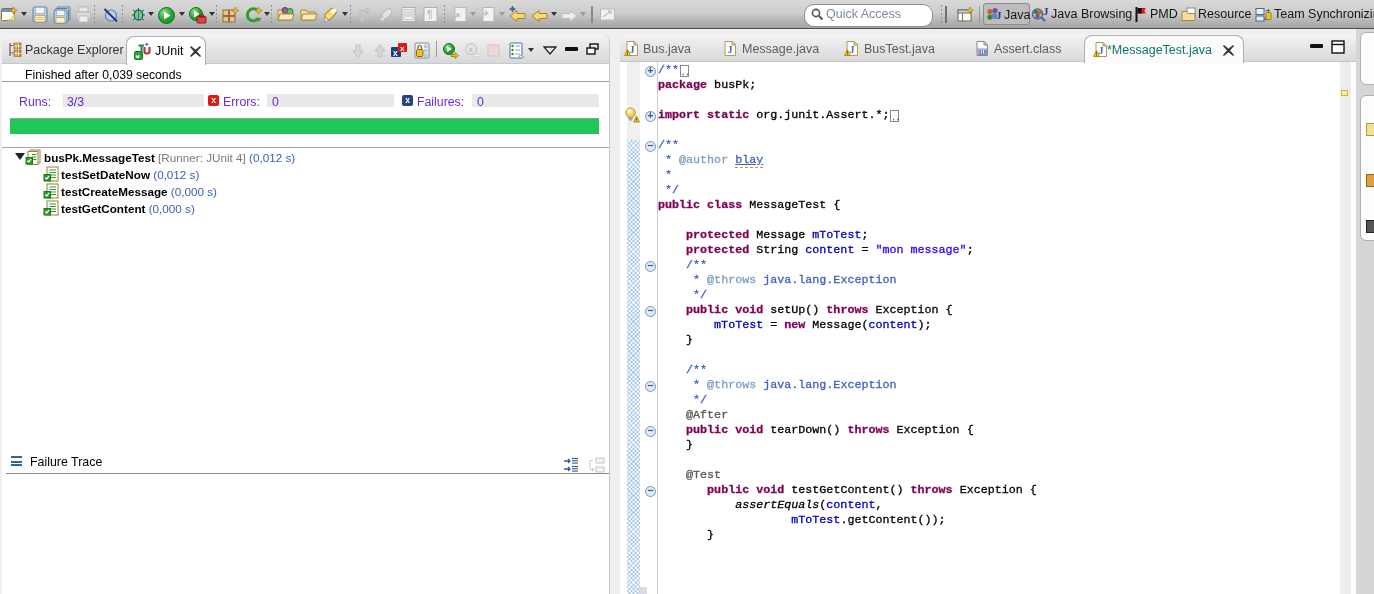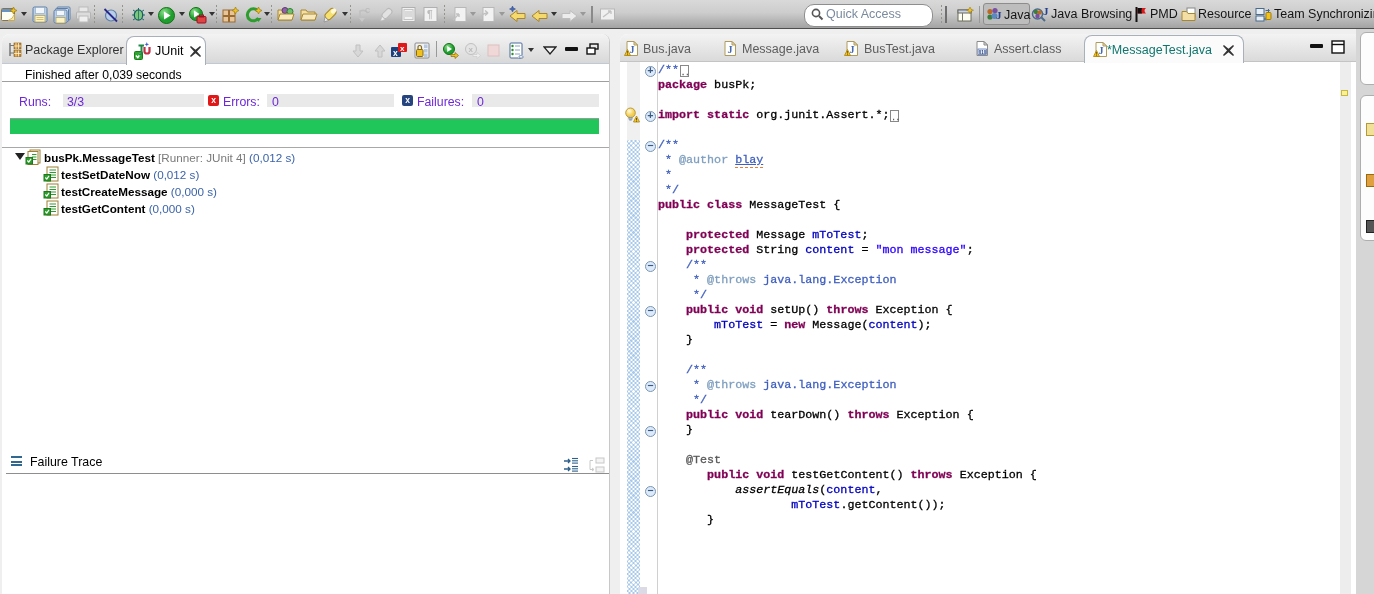--- a/index.html
+++ b/index.html
@@ -581,20 +581,21 @@
 <div>    <span class="jd">/**</span></div>
 <div><span class="jd">     * <span class="jdt">@throws</span> java.lang.Exception</span></div>
 <div><span class="jd">     */</span></div>
 <div>    <span class="kw">public</span> <span class="kw">void</span> setUp() <span class="kw">throws</span> Exception {</div>
 <div>        <span class="fld">mToTest</span> = <span class="kw">new</span> Message(<span class="fld">content</span>);</div>
 <div>    }</div>
 <div> </div>
 <div>    <span class="jd">/**</span></div>
 <div><span class="jd">     * <span class="jdt">@throws</span> java.lang.Exception</span></div>
 <div><span class="jd">     */</span></div>
+<div>    <span class="ann">@After</span></div>
 <div>    <span class="kw">public</span> <span class="kw">void</span> tearDown() <span class="kw">throws</span> Exception {</div>
 <div>    }</div>
 <div> </div>
 <div>    <span class="ann">@Test</span></div>
 <div>       <span class="kw">public</span> <span class="kw">void</span> testGetContent() <span class="kw">throws</span> Exception {</div>
 <div>           <span class="it">assertEquals</span>(<span class="fld">content</span>,</div>
 <div>                   <span class="fld">mToTest</span>.getContent());</div>
 <div>       }</div>
     </div>
   <div class="fold" style="left:25px;top:31.5px">+</div>

